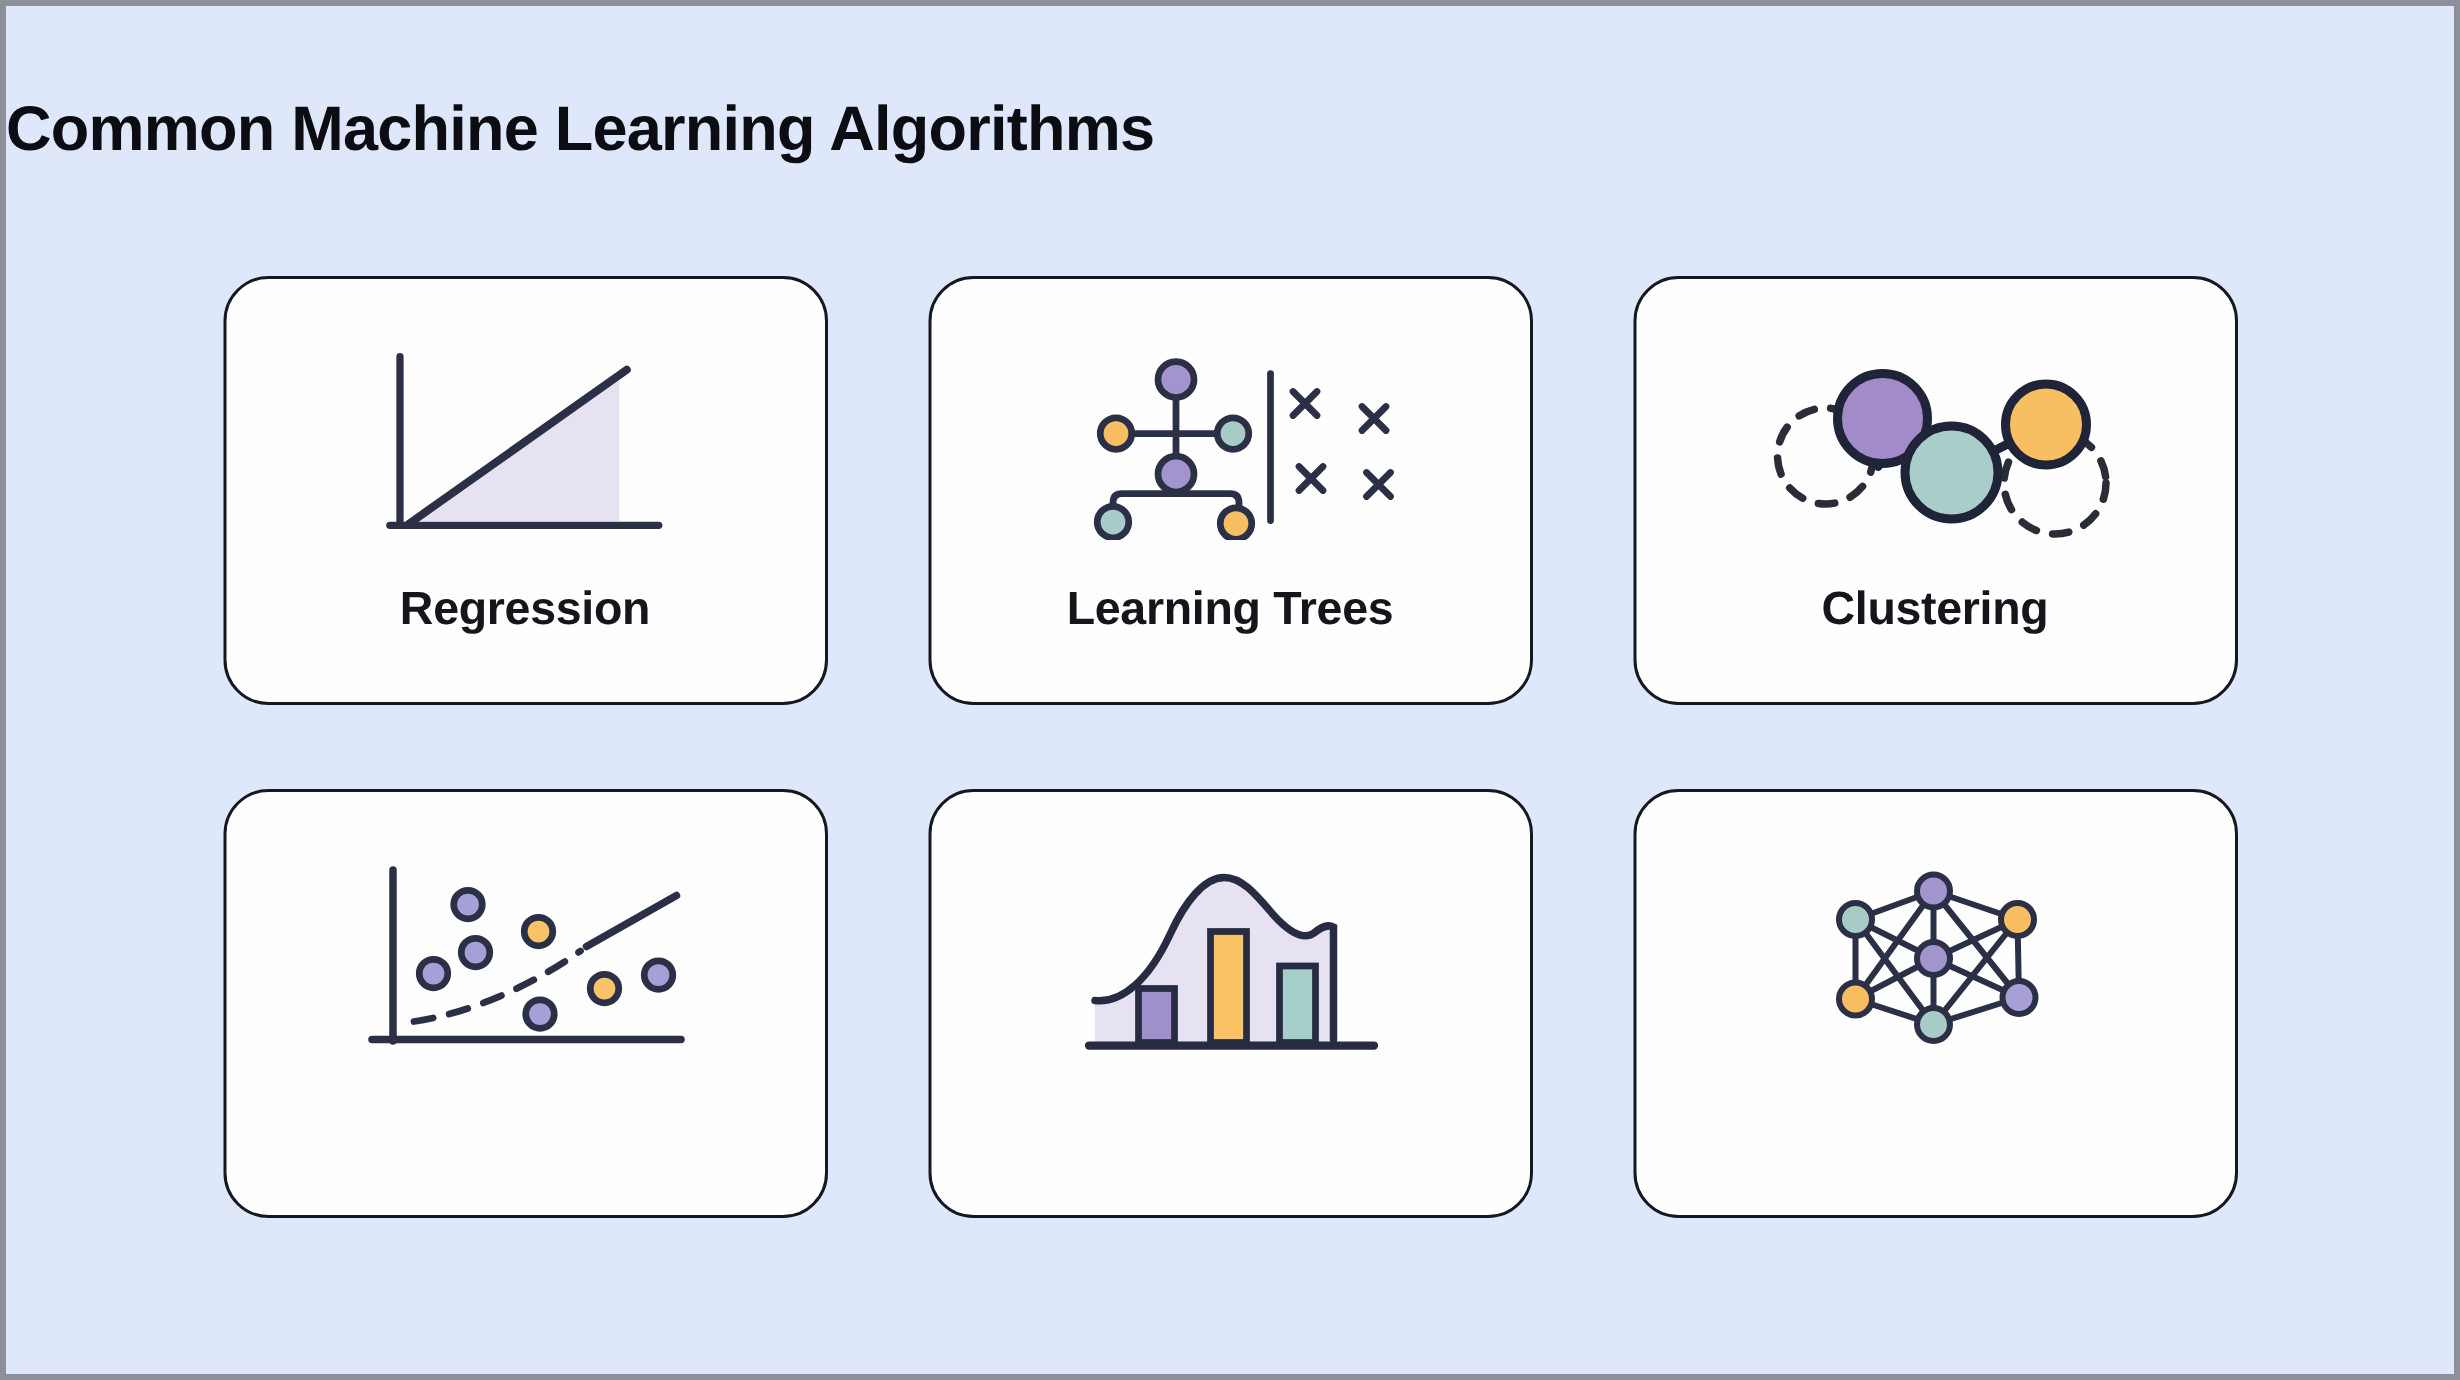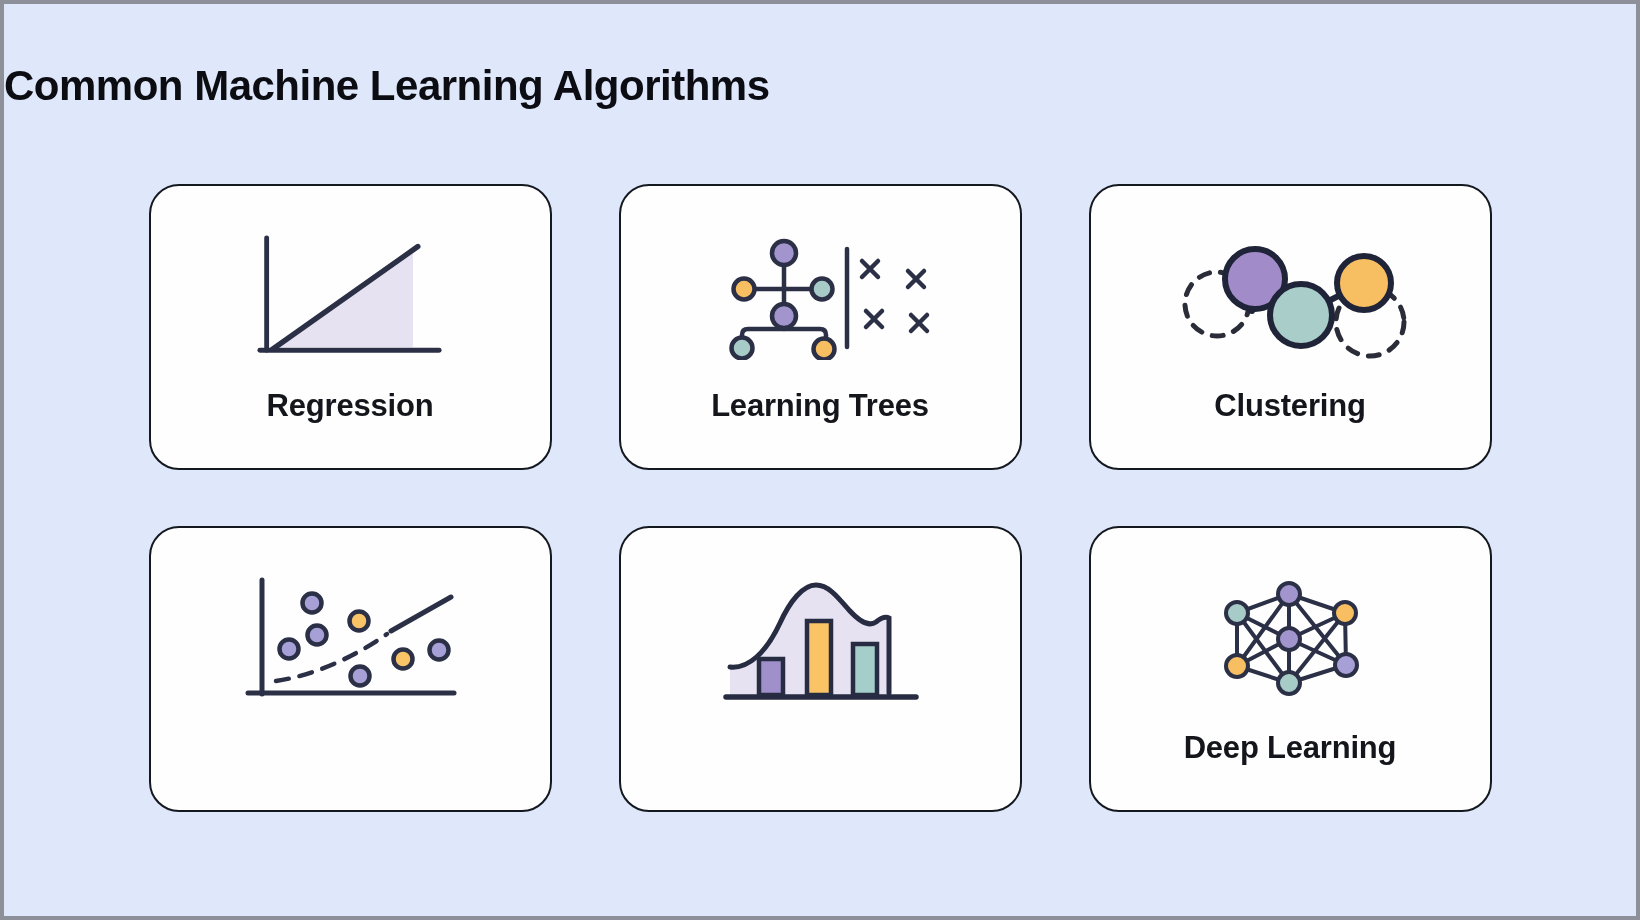--- a/index.html
+++ b/index.html
@@ -188,17 +188,16 @@
             <circle cx="81" cy="18" r="11" fill="#a295ce"></circle>
             <circle cx="29" cy="37" r="11" fill="#a7ccc8"></circle>
             <circle cx="137" cy="37" r="11" fill="#f8bf62"></circle>
             <circle cx="81" cy="63" r="11" fill="#a295ce"></circle>
             <circle cx="29" cy="90" r="11" fill="#f8bf62"></circle>
             <circle cx="138" cy="89" r="11" fill="#a7a0d6"></circle>
             <circle cx="81" cy="107" r="11" fill="#a7ccc8"></circle>
           </g>
         </svg>
       </div>
-      <div class="card-label">Deep Learning</div>
     </div>
 
   </div>
 </div>
 
 </body></html>

